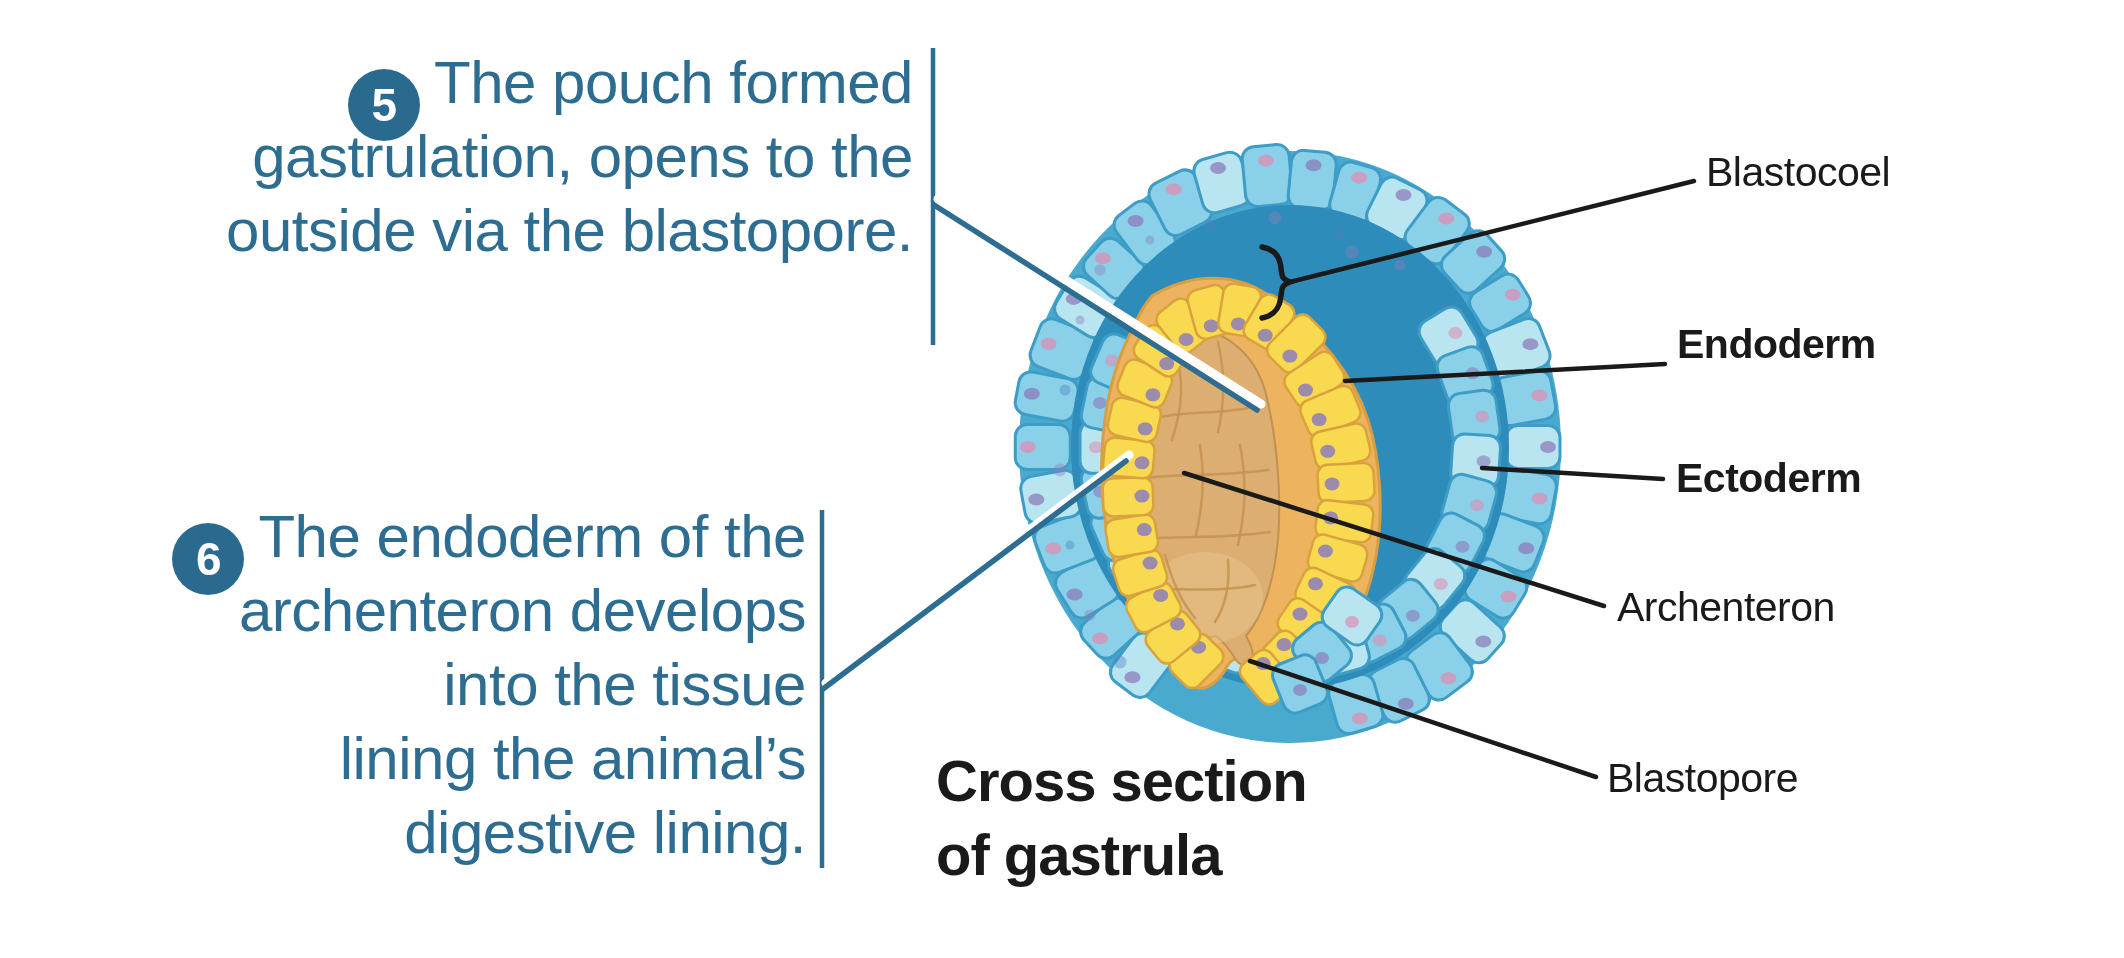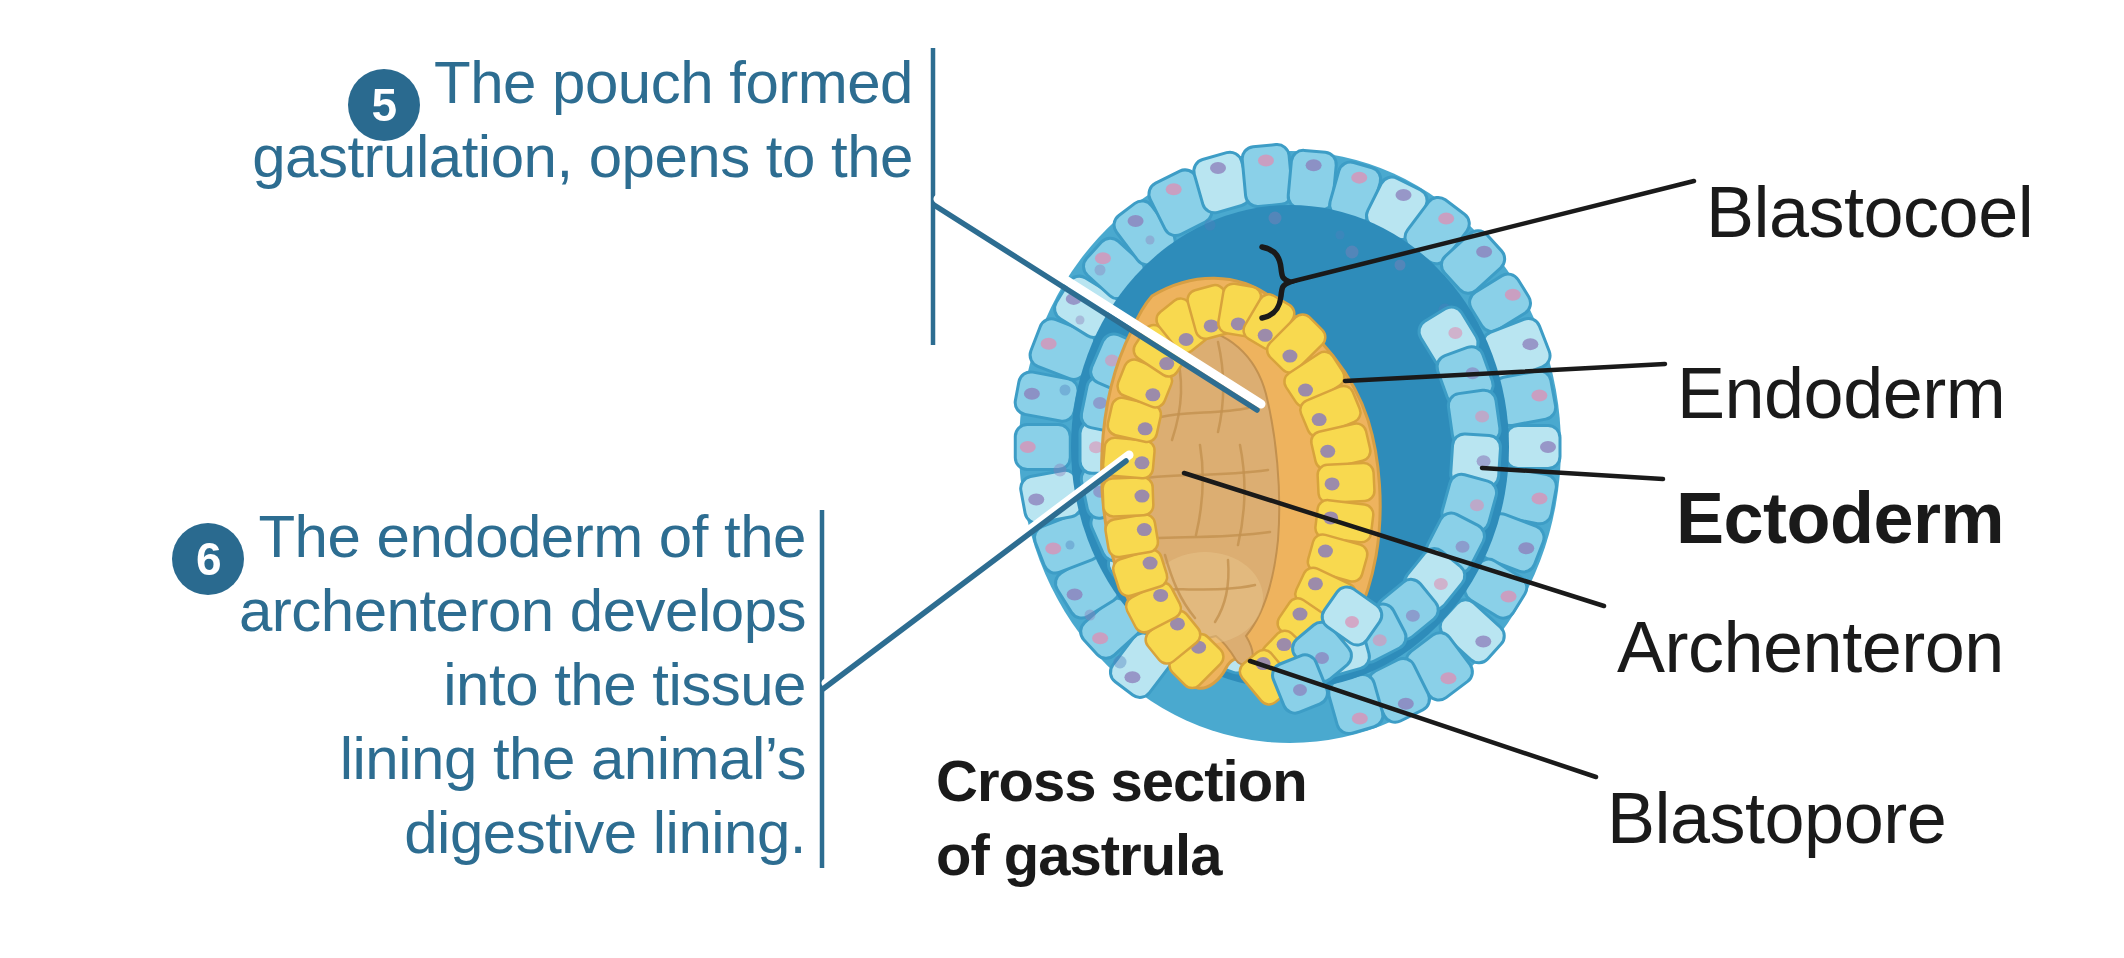--- a/index.html
+++ b/index.html
@@ -16,21 +16,21 @@
   .step-line{height:74px;}
   .badge{
     display:inline-flex;align-items:center;justify-content:center;
     width:72px;height:72px;border-radius:50%;
     background:var(--badge);color:#ffffff;
     font-size:46px;font-weight:bold;
     vertical-align:-18px;margin-right:14px;
   }
   .side-label{
     position:absolute;color:var(--ink);
-    font-size:72px;line-height:72px;letter-spacing:-0.5px;white-space:nowrap;margin-top:40px;
+    font-size:41px;line-height:72px;letter-spacing:-0.5px;white-space:nowrap;
   }
   .caption{
     position:absolute;left:936px;top:744px;width:480px;
     text-align:left;color:var(--ink);
     font-size:58px;line-height:74px;font-weight:bold;letter-spacing:-1px;
   }
   svg{position:absolute;left:0;top:0;}
   .black-line{stroke:var(--ink);stroke-width:4.5;stroke-linecap:round;fill:none;}
   .brace{stroke:var(--ink);stroke-width:5.5;stroke-linecap:round;fill:none;}
   .teal-bar{stroke:var(--teal);stroke-width:4.5;fill:none;}
@@ -304,32 +304,33 @@
     <line class="black-line" x1="1345" y1="381" x2="1665" y2="364"></line>
     <line class="black-line" x1="1482" y1="468" x2="1663" y2="479"></line>
     <line class="black-line" x1="1184" y1="473" x2="1604" y2="606"></line>
     <line class="black-line" x1="1250" y1="661" x2="1596" y2="777"></line>
   </g>
 </svg>
 
 <div class="step-block" id="step5" style="top:46px;width:897px;">
   <div class="step-line"><span class="badge">5</span><span>The pouch formed</span></div>
   <div class="step-line">gastrulation, opens to the</div>
+  <div class="step-line">outside via the blastopore.</div>
 </div>
 
 <div class="step-block" id="step6" style="top:500px;width:790px;">
   <div class="step-line"><span class="badge">6</span><span>The endoderm of the</span></div>
   <div class="step-line">archenteron develops</div>
   <div class="step-line">into the tissue</div>
   <div class="step-line">lining the animal’s</div>
   <div class="step-line">digestive lining.</div>
 </div>
 
 <div class="side-label" style="left:1706px;top:136px;">Blastocoel</div>
-<div class="side-label" style="left:1677px;top:317px;">Endoderm</div>
+<div class="side-label" style="left:1677px;top:308px;font-weight:bold;">Endoderm</div>
 <div class="side-label" style="left:1676px;top:442px;font-weight:bold;">Ectoderm</div>
 <div class="side-label" style="left:1617px;top:571px;">Archenteron</div>
 <div class="side-label" style="left:1607px;top:742px;">Blastopore</div>
 
 <div class="caption">
   <div>Cross section</div>
   <div>of gastrula</div>
 </div>
 
 </body></html>

